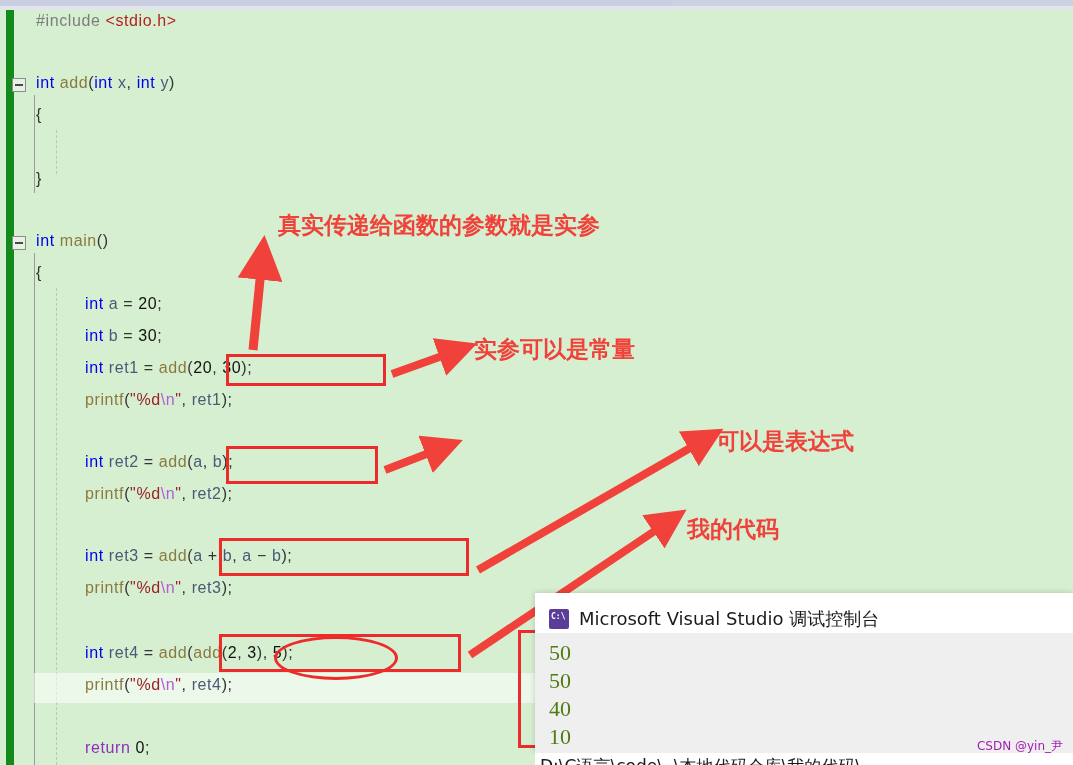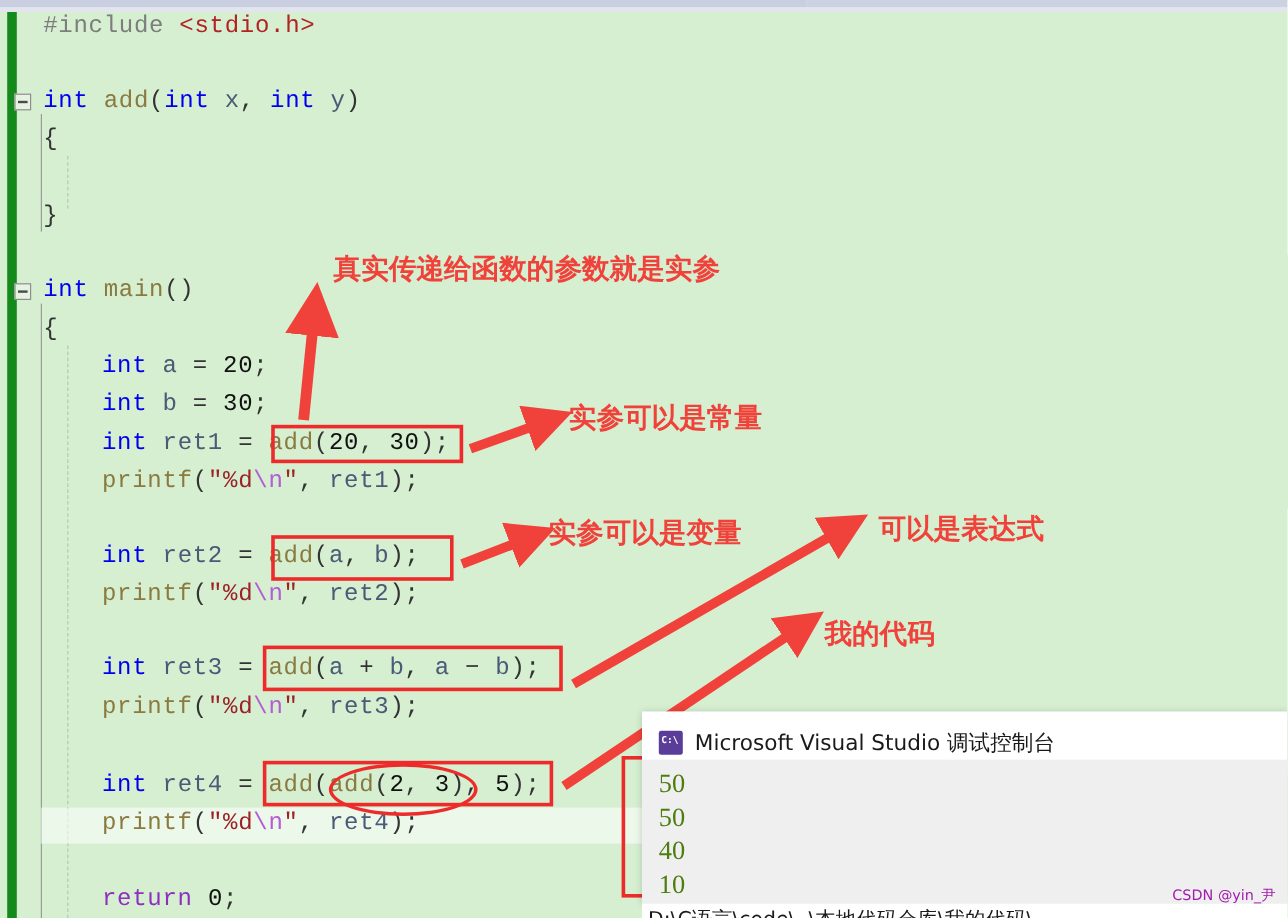--- a/index.html
+++ b/index.html
@@ -73,22 +73,22 @@
     position: absolute;
     left: 2px; top: 5px;
     width: 8px; height: 2px;
     background: #4a4a4a;
   }
 
   
   .code-line {
     position: absolute;
     white-space: pre;
-    font-family: Liberation Mono, monospace;
-    font-size: 20px;
+    font-family: Liberation Sans, sans-serif;
+    font-size: 16px;
     letter-spacing: 0.6px;
     line-height: 1;
     color: #2a2a2a;
   }
   .kw        { color: #0000ef; }
   .kw-ctl    { color: #8f2fbf; }
   .fn        { color: #8a7a3f; }
   .var       { color: #4a5a77; }
   .num       { color: #111111; }
   .punct     { color: #333333; }
@@ -295,22 +295,21 @@
 
     <path d="M478,570 L704,440" stroke="#f0423a" stroke-width="8" fill="none" marker-end="url(#ah)"></path>
 
     <path d="M470,655 L668,522" stroke="#f0423a" stroke-width="8" fill="none" marker-end="url(#ah)"></path>
 
     <path d="M590,700 L662,688" stroke="#f0423a" stroke-width="8" fill="none" marker-end="url(#ah)"></path>
   </svg>
 
   <div class="note" style="left:474px; top:338px;">实参可以是常量</div>
   <div class="note" style="left:278px; top:214px;">真实传递给函数的参数就是实参</div>
-  <div class="note" style="left:457px; top:434px;">实参可以是变量</div>
-  <div class="note" style="left:732px; top:430px;">可以是表达式</div>
+  <div class="note" style="left:716px; top:430px;">可以是表达式</div>
   <div class="note" style="left:687px; top:518px;">我的代码</div>
   <div class="note" style="left:700px; top:679px;">最终都可以调用函数返回正确的结果</div>
 
   <div class="console-win">
     <div class="console-title">
       <div class="console-icon"></div>
       <div class="console-title-text">Microsoft Visual Studio 调试控制台</div>
     </div>
     <div class="console-body">
       <div class="console-out" style="top:6px;">50</div>

